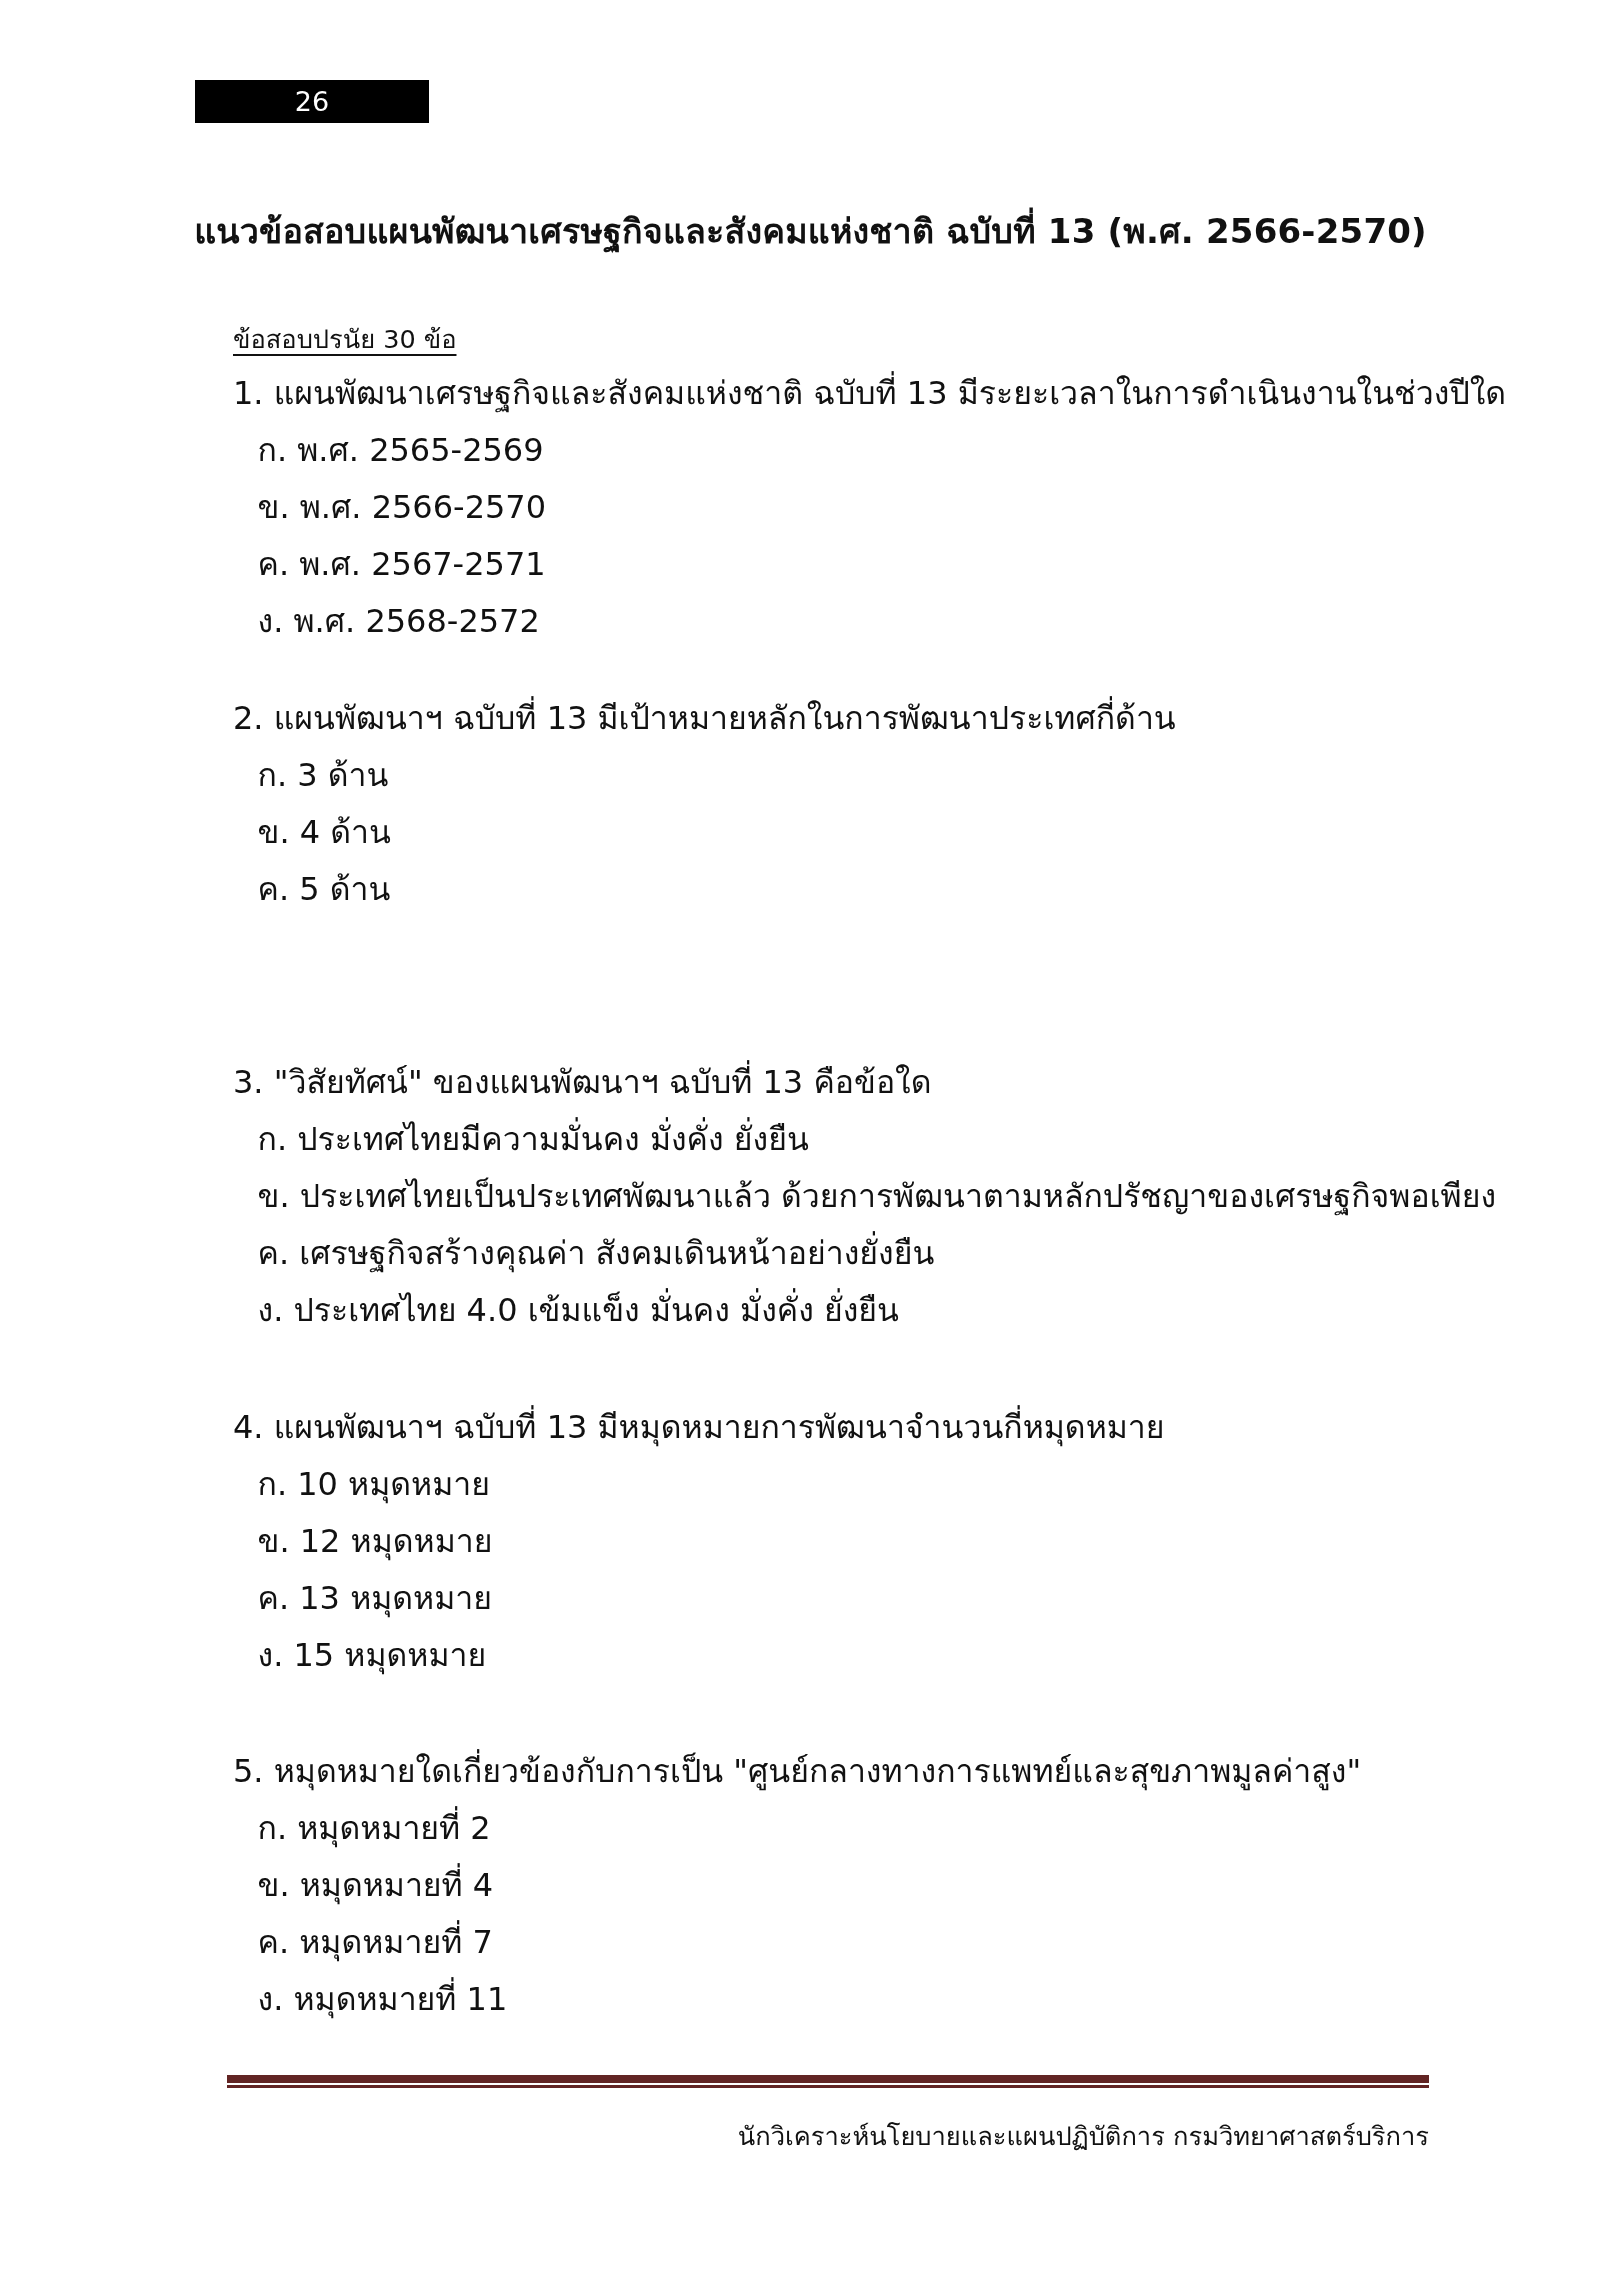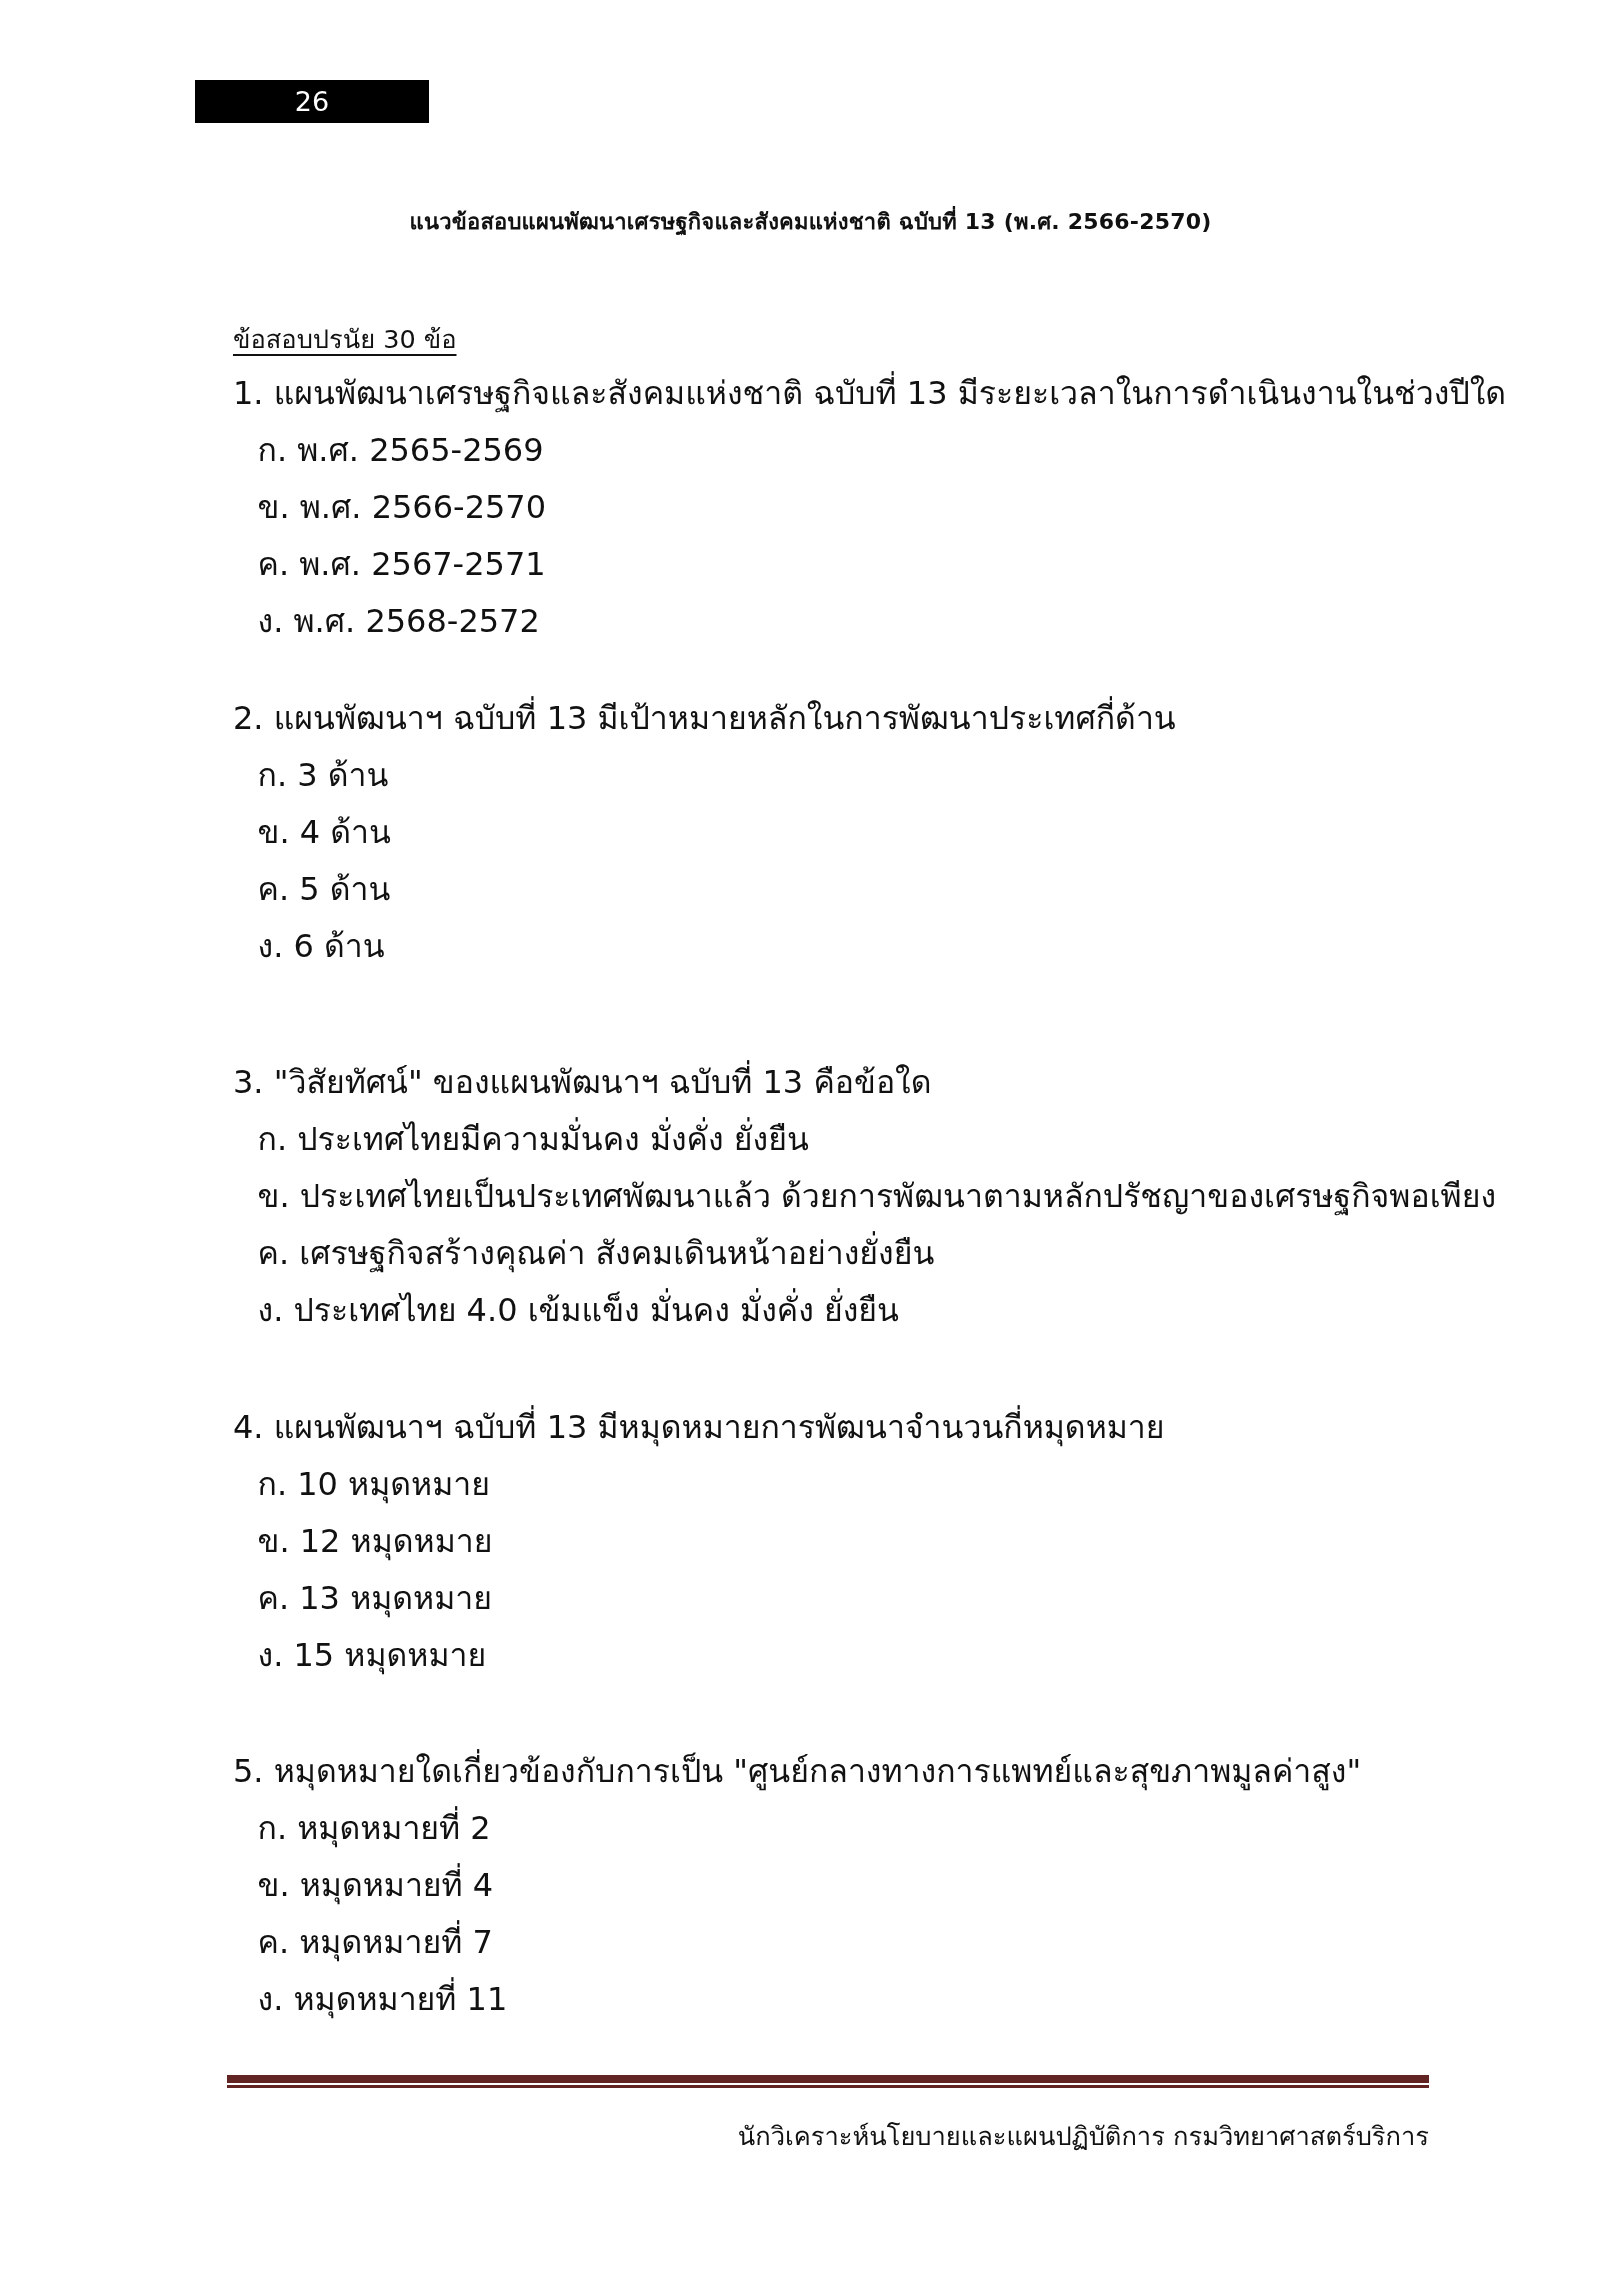--- a/index.html
+++ b/index.html
@@ -2,21 +2,21 @@
 <html><head>
   <meta charset="utf-8">
   <style>
     html, body { margin: 0; padding: 0; background: #ffffff; }
     body { width: 1621px; height: 2293px; position: relative; overflow: hidden;
       font-family: "DejaVu Sans", "Liberation Sans", sans-serif; color: #111; }
     .page-number-box { position: absolute; left: 195px; top: 80px; width: 234px; height: 43px;
       background: #000; color: #fff; display: flex; align-items: center; justify-content: center;
       font-size: 27px; }
     .title { position: absolute; left: 0; right: 0; top: 204px; text-align: center;
-      font-size: 22px; font-weight: bold; letter-spacing: 0.2px; }
+      font-size: 34px; font-weight: bold; letter-spacing: 0.2px; }
     .section-heading { position: absolute; left: 233px; top: 319px; font-size: 25.5px;
       text-decoration: underline; text-underline-offset: 5.9px; }
     .question { position: absolute; left: 233px; font-size: 32px; white-space: nowrap; }
     .q-stem { height: 57px; line-height: 57px; }
     .q-option { height: 57px; line-height: 57px; padding-left: 24.5px; }
     .footer-rule-thick { position: absolute; left: 227px; width: 1202px; top: 2075px; height: 7.8px; background: #622423; }
     .footer-rule-thin { position: absolute; left: 227px; width: 1202px; top: 2085px; height: 2.9px; background: #622423; }
     .footer-text { position: absolute; right: 192px; top: 2098px; font-size: 25.5px; white-space: nowrap; margin-top: 18px; }
   </style>
 </head>
@@ -36,21 +36,20 @@
   <div class="q-option">ข. พ.ศ. 2566-2570</div>
   <div class="q-option">ค. พ.ศ. 2567-2571</div>
   <div class="q-option">ง. พ.ศ. 2568-2572</div>
 </div>
 
 <div class="question" style="top:690px;">
   <div class="q-stem">2. แผนพัฒนาฯ ฉบับที่ 13 มีเป้าหมายหลักในการพัฒนาประเทศกี่ด้าน</div>
   <div class="q-option">ก. 3 ด้าน</div>
   <div class="q-option">ข. 4 ด้าน</div>
   <div class="q-option">ค. 5 ด้าน</div>
-  <div class="q-option">ง. 6 ด้าน</div>
 </div>
 
 <div class="question" style="top:1054px;">
   <div class="q-stem">3. "วิสัยทัศน์" ของแผนพัฒนาฯ ฉบับที่ 13 คือข้อใด</div>
   <div class="q-option">ก. ประเทศไทยมีความมั่นคง มั่งคั่ง ยั่งยืน</div>
   <div class="q-option">ข. ประเทศไทยเป็นประเทศพัฒนาแล้ว ด้วยการพัฒนาตามหลักปรัชญาของเศรษฐกิจพอเพียง</div>
   <div class="q-option">ค. เศรษฐกิจสร้างคุณค่า สังคมเดินหน้าอย่างยั่งยืน</div>
   <div class="q-option">ง. ประเทศไทย 4.0 เข้มแข็ง มั่นคง มั่งคั่ง ยั่งยืน</div>
 </div>
 

